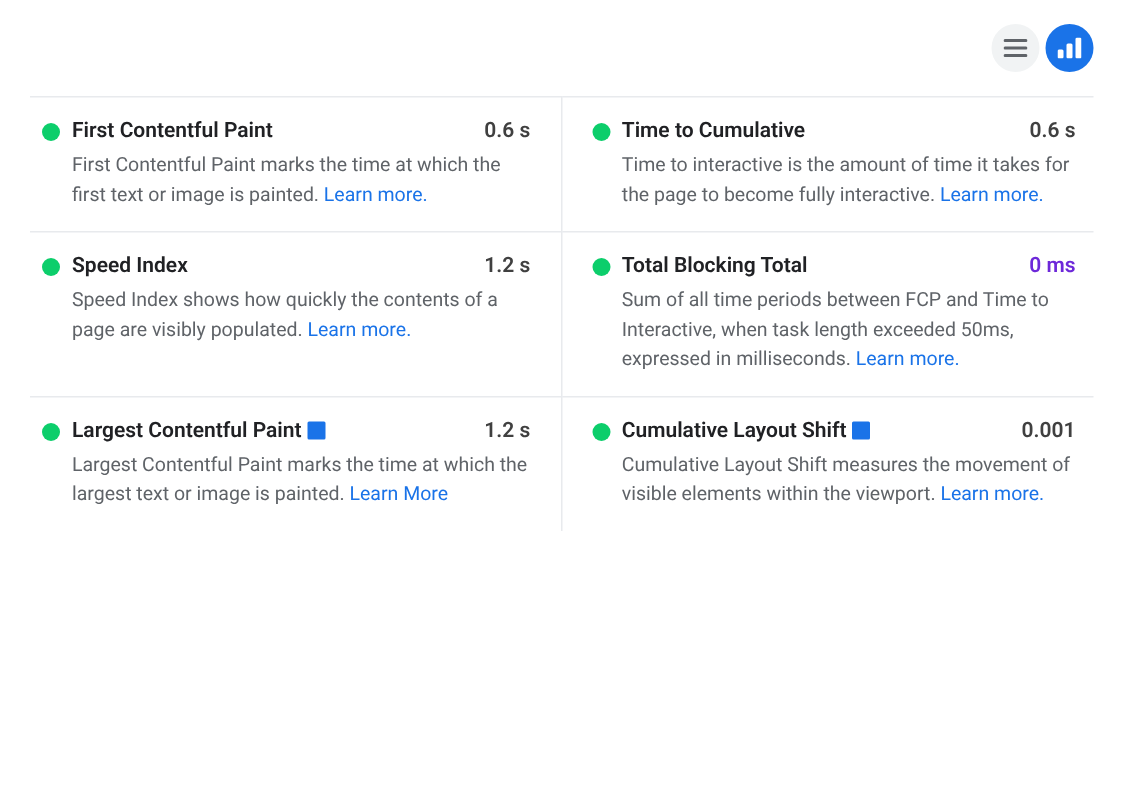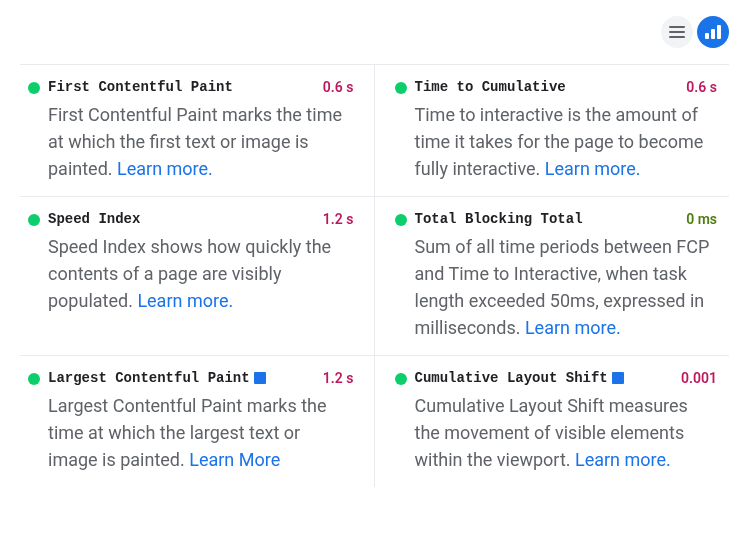--- a/index.html
+++ b/index.html
@@ -84,41 +84,40 @@
     }
     .metric-title-row {
       display: flex;
       align-items: center;
       gap: 4px;
     }
     .metric-title {
       font-size: 14px;
       font-weight: 600;
       color: #202124;
-      font-family: Liberation Mono, monospace;
     }
     .metric-badge {
       width: 12px;
       height: 12px;
       background: #1a73e8;
       border-radius: 1px;
       flex-shrink: 0;
     }
     .metric-value {
       font-size: 14px;
       font-weight: 600;
-      color: #be185d;
+      color: #404040;
       white-space: nowrap;
     }
     .metric-value.zero {
-      color: #4d7c0f;
+      color: #6d28d9;
       margin-left: 35px;
     }
     .metric-desc {
-      font-size: 18px;
+      font-size: 13px;
       color: #5f6368;
       line-height: 1.5;
     }
     .metric-desc a, .learn-more {
       color: #1a73e8;
       text-decoration: none;
     }
   </style>
 </head>
 <body>

